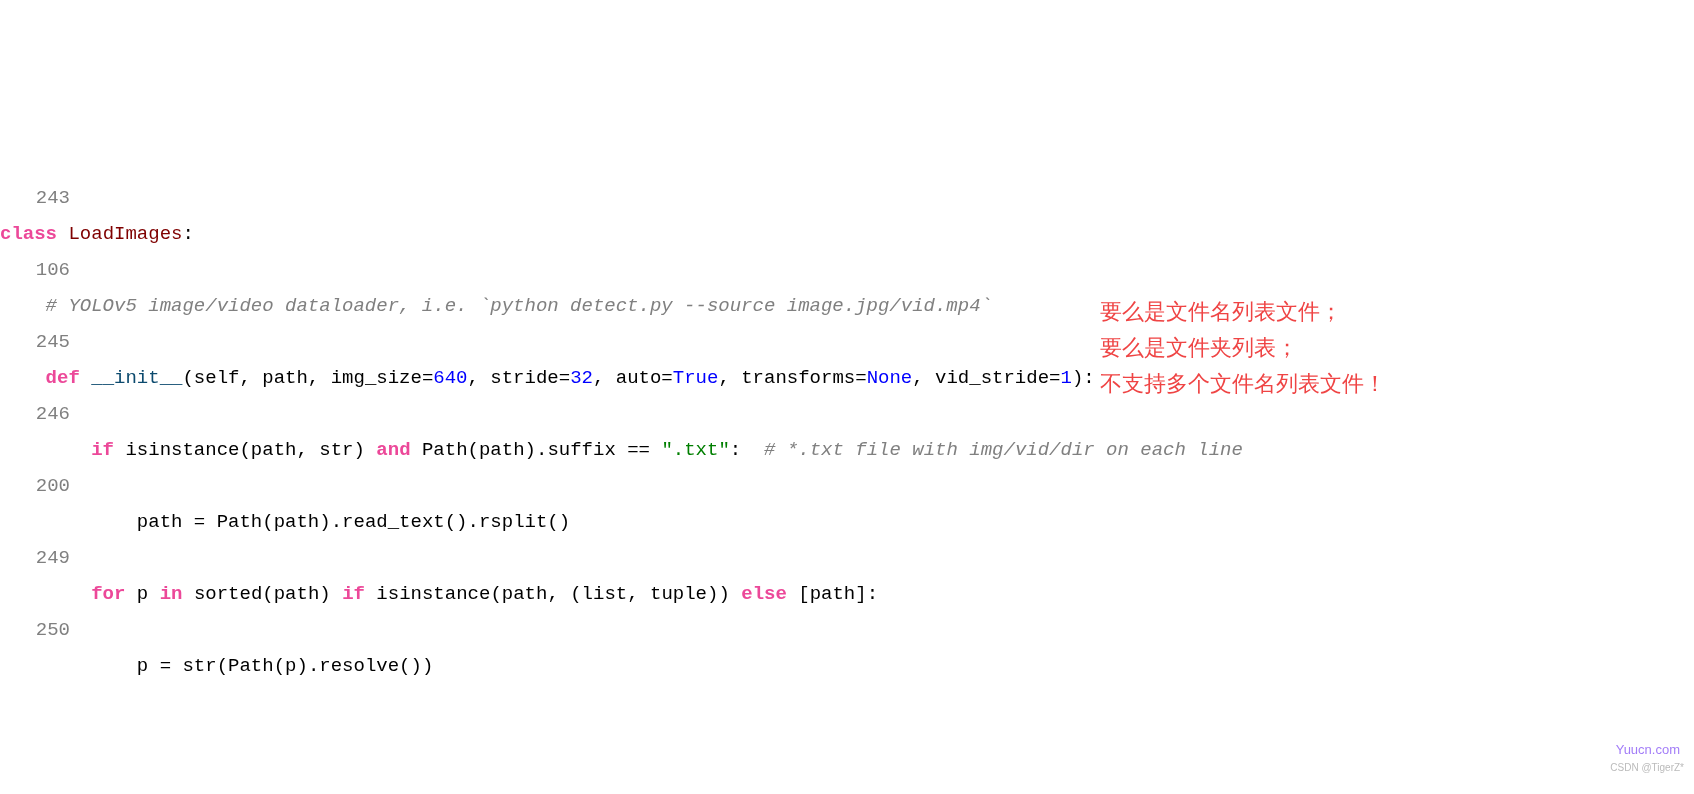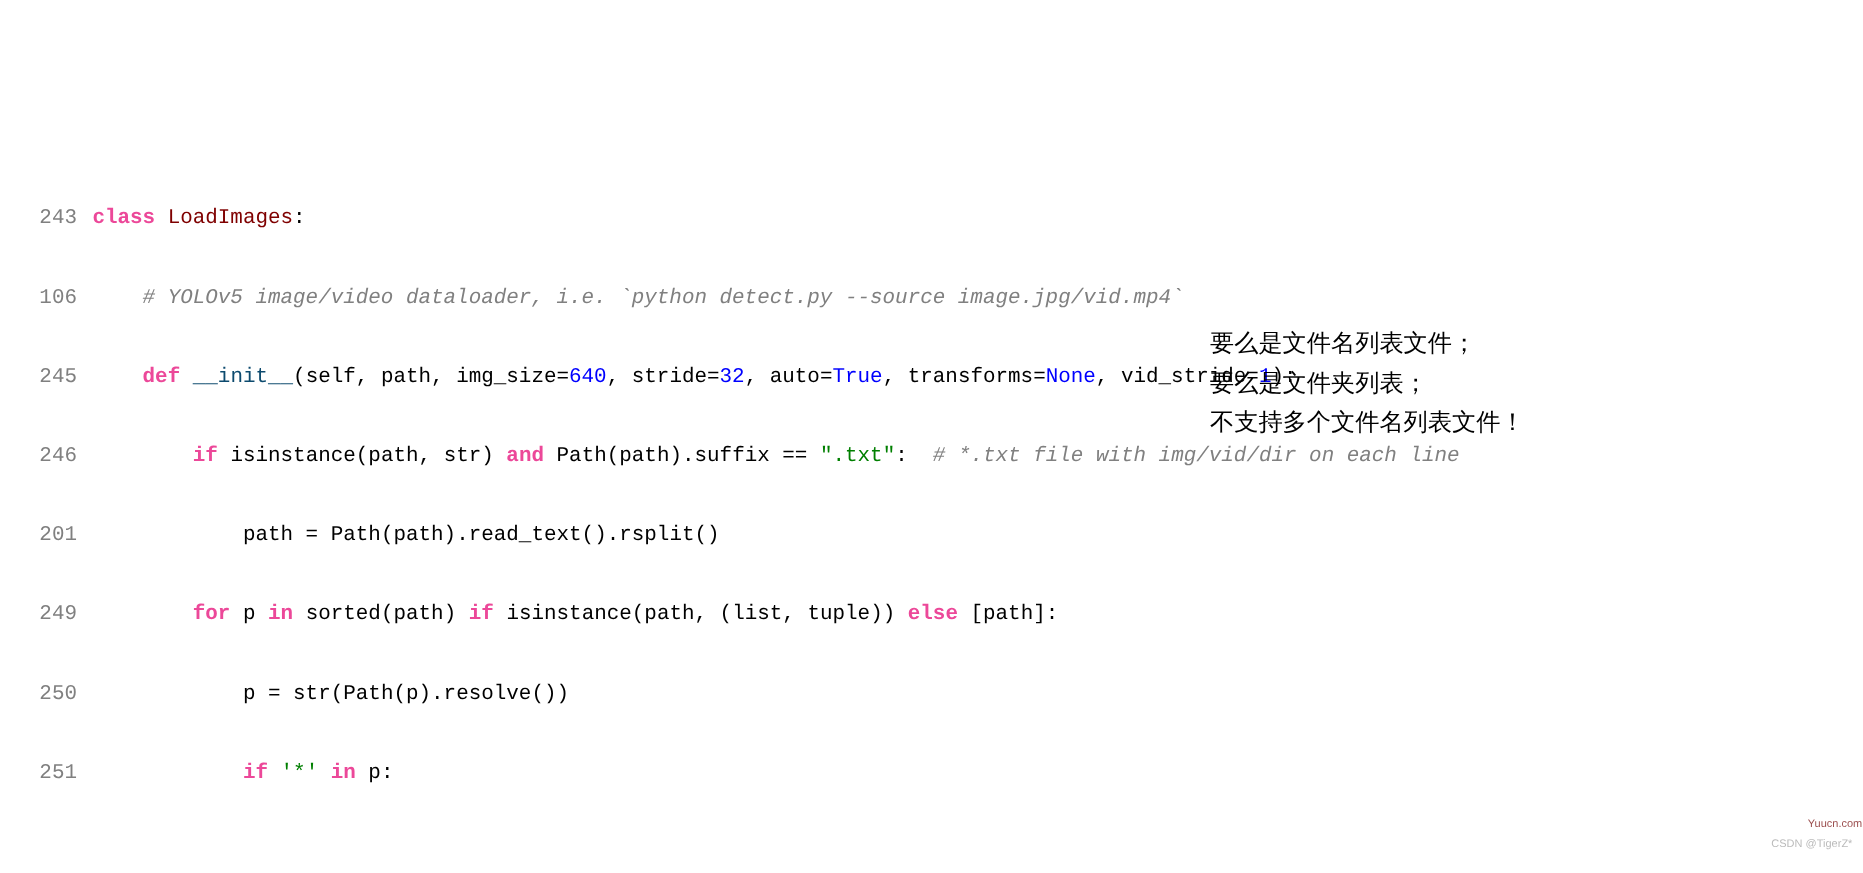--- a/index.html
+++ b/index.html
@@ -12,20 +12,21 @@
     color: #000000;
     white-space: pre;
     overflow: hidden;
     width: 1694px;
     height: 794px;
     position: relative;
   }
   .line {
     display: flex;
     height: 36px;
+    flex-direction: column;
   }
   .gutter {
     width: 70px;
     text-align: right;
     padding-right: 14px;
     color: #808080;
     user-select: none;
     flex: 0 0 auto;
   }
   .code {
@@ -35,32 +36,32 @@
   .cls  { color: #7f0000; }                       
   .fn   { color: #000000; }                       
   .mag  { color: #0c4a6e; }                       
   .num  { color: #0000ff; margin-top: 32px; }                       
   .str  { color: #007f00; }                       
   .cmt  { color: #808080; font-style: italic; }   
   .id   { color: #000000; margin-top: 25px; }                       
   .op   { color: #000000; }                       
   .annotation {
     position: absolute;
-    color: #000000;
+    color: #ef4444;
     font-family: "PingFang SC","Microsoft YaHei", sans-serif;
     font-size: 22px;
     line-height: 36px;
   }
   .watermark-site {
     position: absolute;
-    right: 1px;
+    right: 14px;
     bottom: 26px;
-    color: #7f1d1d;
+    color: #8b5cf6;
     font-family: sans-serif;
-    font-size: 10px;
+    font-size: 13px;
     opacity: 0.8;
   }
   .watermark-csdn {
     position: absolute;
     right: 10px;
     bottom: 8px;
     color: #bbbbbb;
     font-family: sans-serif;
     font-size: 10px;
   }
@@ -68,24 +69,23 @@
 </head>
 <body>
 
 
 
 <div>
 <div class="line"><span class="gutter">243</span><span class="code"><span class="kw">class</span><span class="op"> </span><span class="cls">LoadImages</span><span class="op">:</span></span></div>
 <div class="line"><span class="gutter">106</span><span class="code">    <span class="cmt"># YOLOv5 image/video dataloader, i.e. `python detect.py --source image.jpg/vid.mp4`</span></span></div>
 <div class="line"><span class="gutter">245</span><span class="code">    <span class="kw">def</span> <span class="mag">__init__</span><span class="id">(self, path, img_size=</span><span class="num">640</span><span class="id">, stride=</span><span class="num">32</span><span class="id">, auto=</span><span class="num">True</span><span class="id">, transforms=</span><span class="num">None</span><span class="id">, vid_stride=</span><span class="num">1</span><span class="id">):</span></span></div>
 <div class="line"><span class="gutter">246</span><span class="code">        <span class="kw">if</span> <span class="fn">isinstance</span><span class="id">(path, </span><span class="fn">str</span><span class="id">) </span><span class="kw">and</span><span class="id"> </span><span class="fn">Path</span><span class="id">(path).suffix == </span><span class="str">".txt"</span><span class="id">:  </span><span class="cmt"># *.txt file with img/vid/dir on each line</span></span></div>
-<div class="line"><span class="gutter">201</span><span class="code">            <span class="id">path = </span><span class="fn">Path</span><span class="id">(path).</span><span class="fn">read_text</span><span class="id">().</span><span class="fn">rsplit</span><span class="id">()</span></span></div>
+<div class="line"><span class="gutter">200</span><span class="code">            <span class="id">path = </span><span class="fn">Path</span><span class="id">(path).</span><span class="fn">read_text</span><span class="id">().</span><span class="fn">rsplit</span><span class="id">()</span></span></div>
 <div class="line"><span class="gutter">249</span><span class="code">        <span class="kw">for</span><span class="id"> p </span><span class="kw">in</span><span class="id"> </span><span class="fn">sorted</span><span class="id">(path) </span><span class="kw">if</span><span class="id"> </span><span class="fn">isinstance</span><span class="id">(path, (</span><span class="fn">list</span><span class="id">, </span><span class="fn">tuple</span><span class="id">)) </span><span class="kw">else</span><span class="id"> [path]:</span></span></div>
 <div class="line"><span class="gutter">250</span><span class="code">            <span class="id">p = </span><span class="fn">str</span><span class="id">(</span><span class="fn">Path</span><span class="id">(p).</span><span class="fn">resolve</span><span class="id">())</span></span></div>
-<div class="line"><span class="gutter">251</span><span class="code">            <span class="kw">if</span><span class="id"> </span><span class="str">'*'</span><span class="id"> </span><span class="kw">in</span><span class="id"> p:</span></span></div>
 
 
 
 
 
 
 
 
 
 

